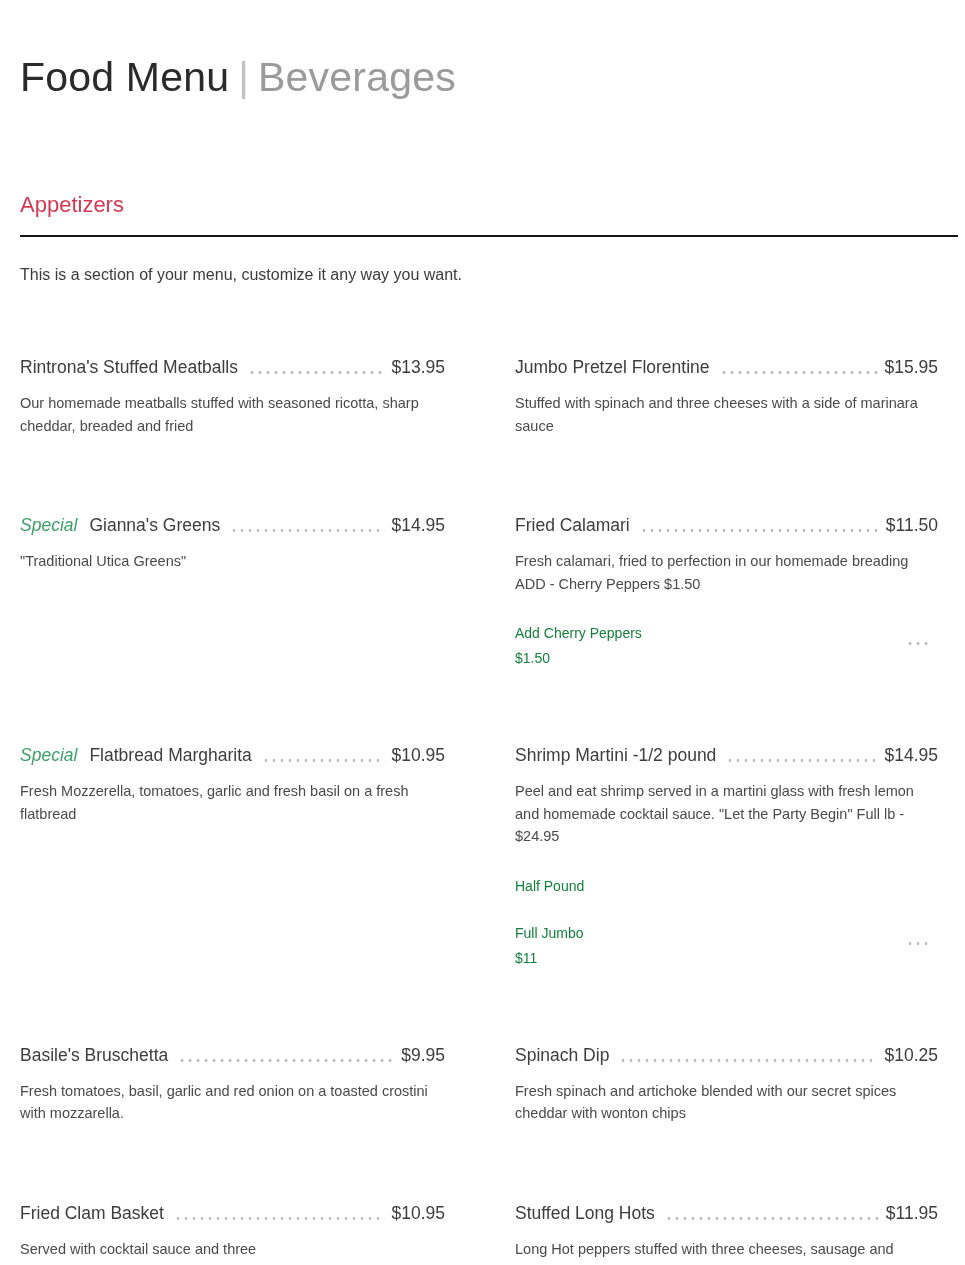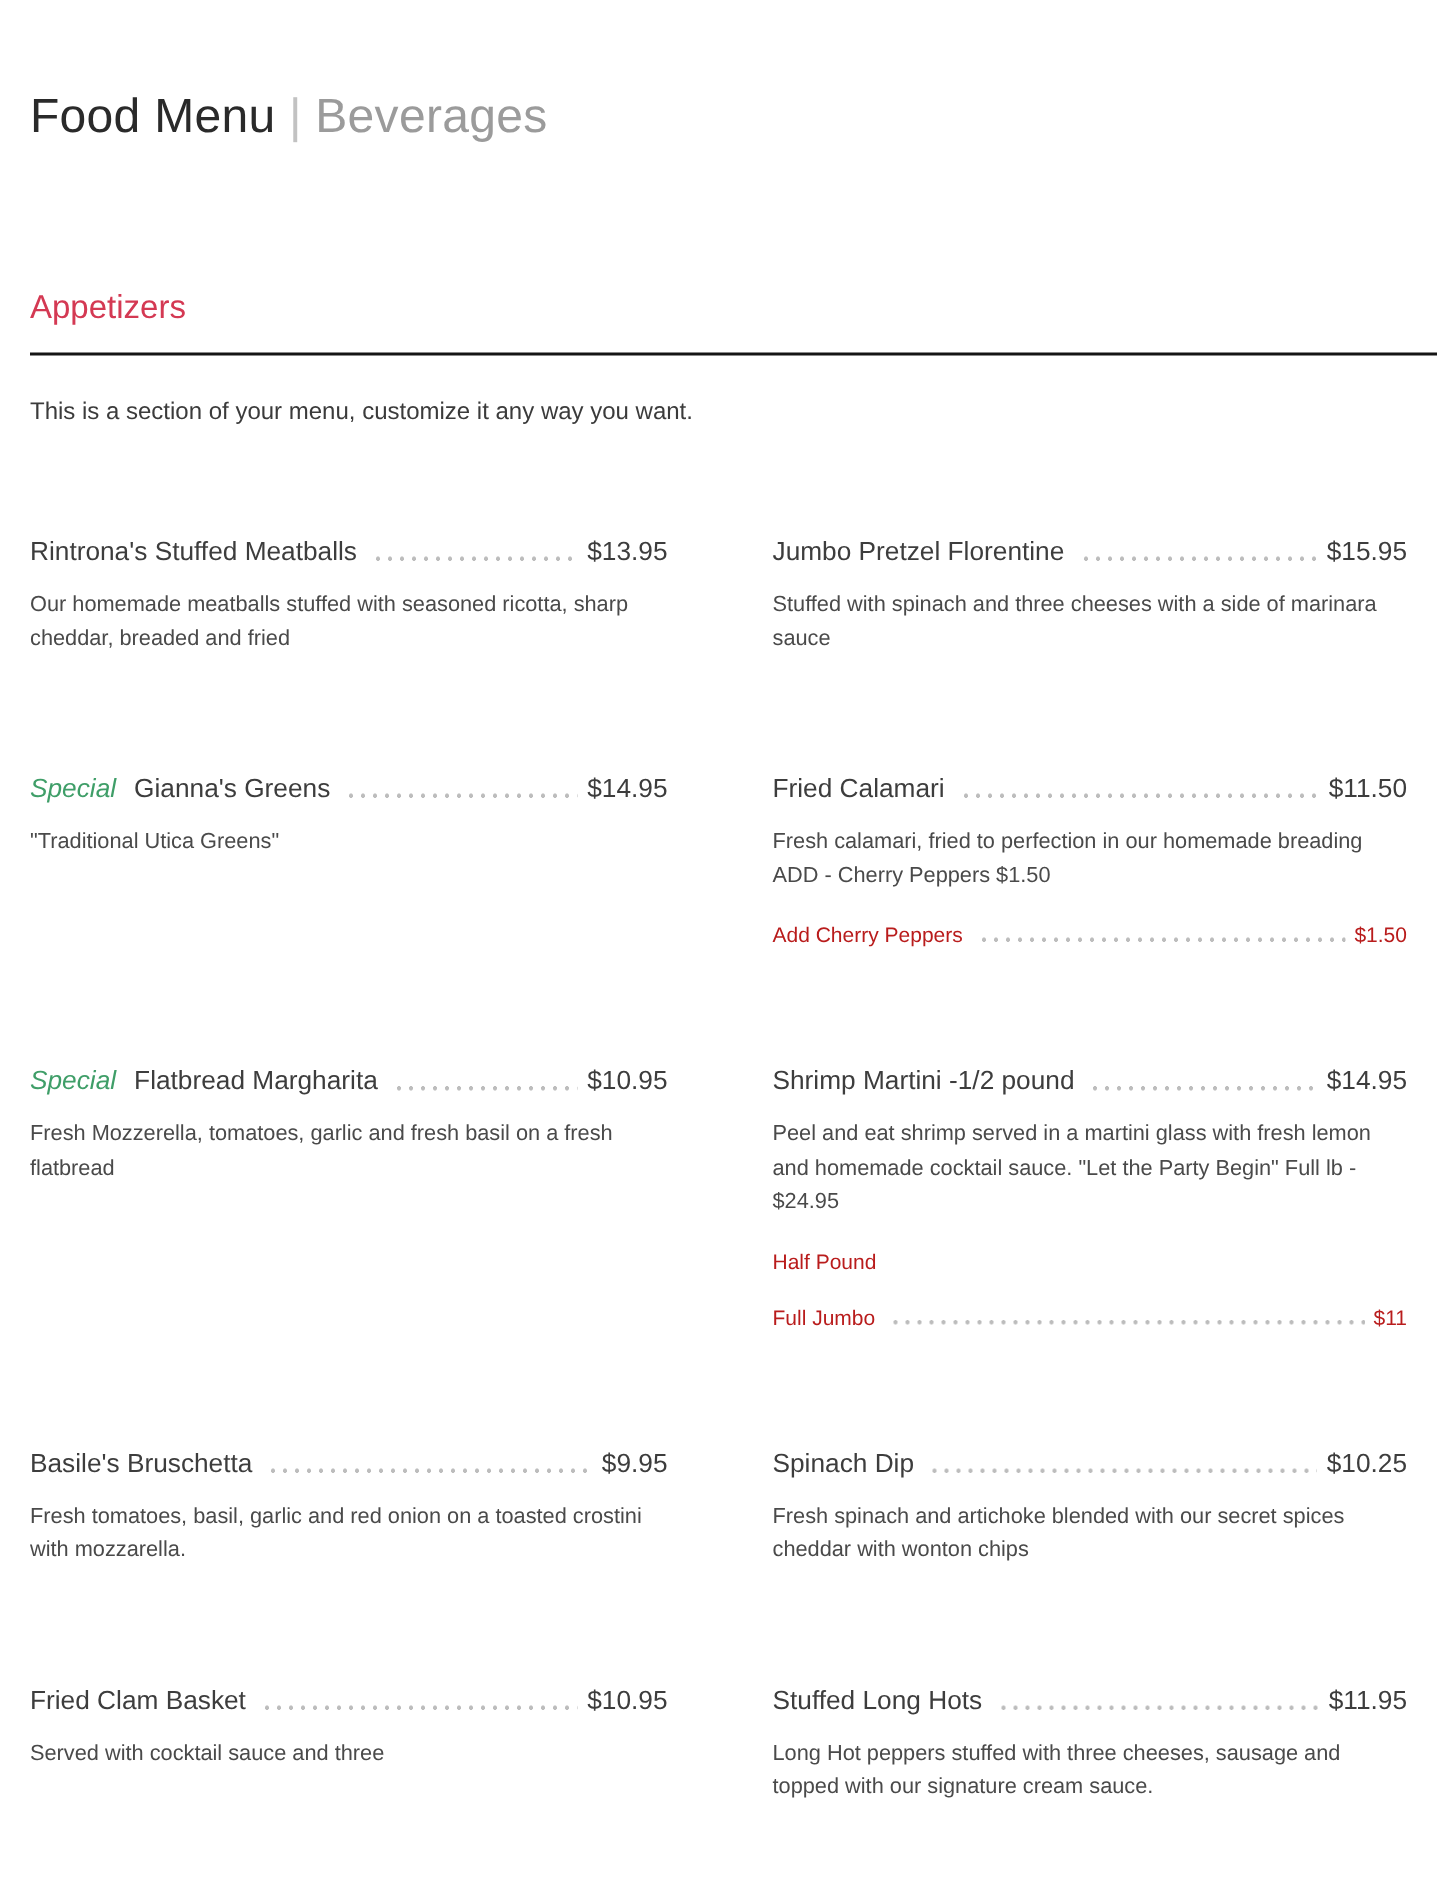--- a/index.html
+++ b/index.html
@@ -4,21 +4,21 @@
 <style>
   html,body{margin:0;padding:0;background:#ffffff;}
   body{
     width:965px;height:1265px;overflow:hidden;
     font-family:"Liberation Sans","DejaVu Sans",sans-serif;
     color:#3d3d3d;-webkit-font-smoothing:antialiased;
   }
   .page{padding:58px 7px 0 20px;}
 
   
-  .menu-header{font-size:32px;line-height:38px;color:#2a2a2a;letter-spacing:.2px;}
+  .menu-header{font-size:41px;line-height:38px;color:#2a2a2a;letter-spacing:.2px;}
   .menu-header .sep{color:#c2c2c2;margin:0 9px;font-weight:400;}
   .menu-header .secondary{color:#9b9b9b;}
 
   
   .section-title{font-size:22px;color:#d43953;margin-top:96px;line-height:26px;}
   .section-rule{border:none;border-top:2px solid #151515;margin:17px 0 0 0;}
   .section-desc{font-size:16px;color:#3b3b3b;margin-top:27px;line-height:21px;}
 
   
   .items{margin-top:70px;}
@@ -32,21 +32,21 @@
   .leader{
     flex:1 1 auto;min-width:26px;height:3px;align-self:flex-end;
     margin:0 6px 5px 10px;
     background-image:radial-gradient(circle,#bdbdbd 1.3px,transparent 1.6px);
     background-size:8px 3px;background-repeat:repeat-x;background-position:left bottom;
   }
   .price{white-space:nowrap;}
 
   .item-desc{margin-top:13px;font-size:14.5px;line-height:22.5px;color:#4a4a4a;}
 
-  .variation{display:flex;align-items:baseline;font-size:14px;color:#b91c1c;margin-top:19px;line-height:18px;}
+  .variation{display:flex;align-items:baseline;font-size:14px;color:#15803d;margin-top:29px;line-height:18px;flex-direction:column;}
   .variation .leader{margin-bottom:4px;background-size:8px 3px;}
   .variation .price{font-size:14px;}
 </style>
 </head>
 <body>
 
 <div class="page">
 
   <div class="menu-header">
     <span>Food Menu</span><span class="sep">|</span><span class="secondary">Beverages</span>

